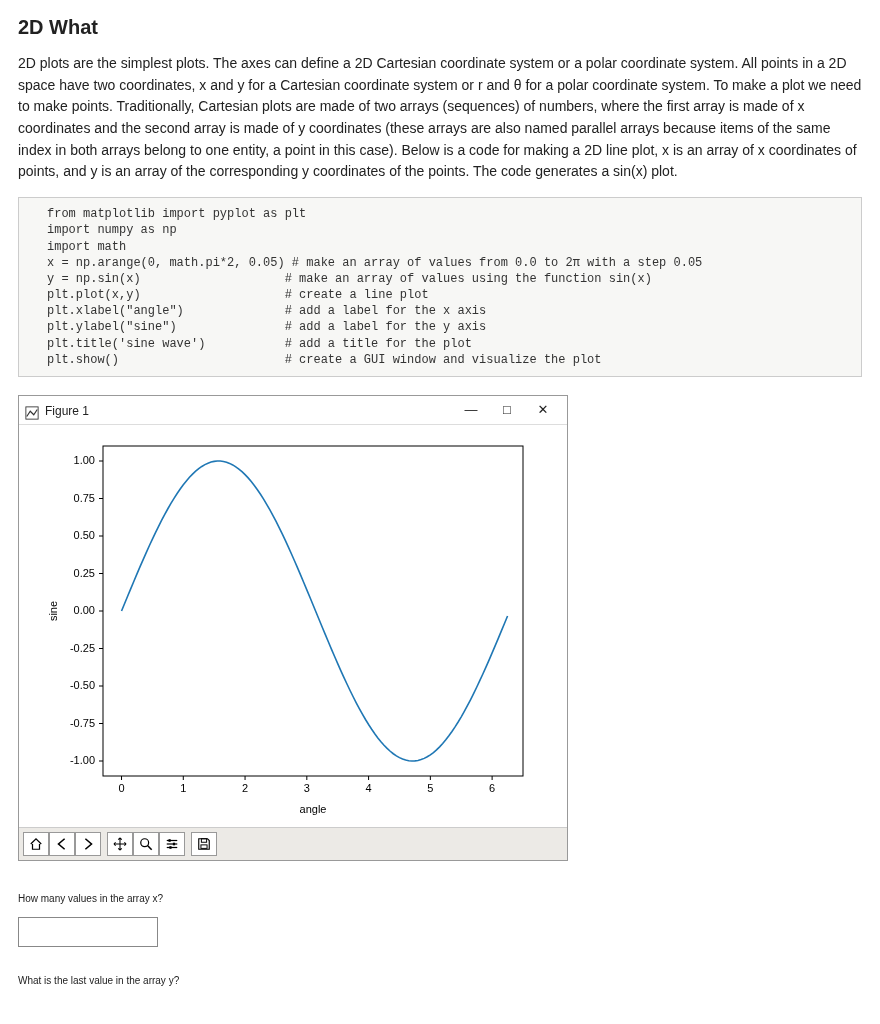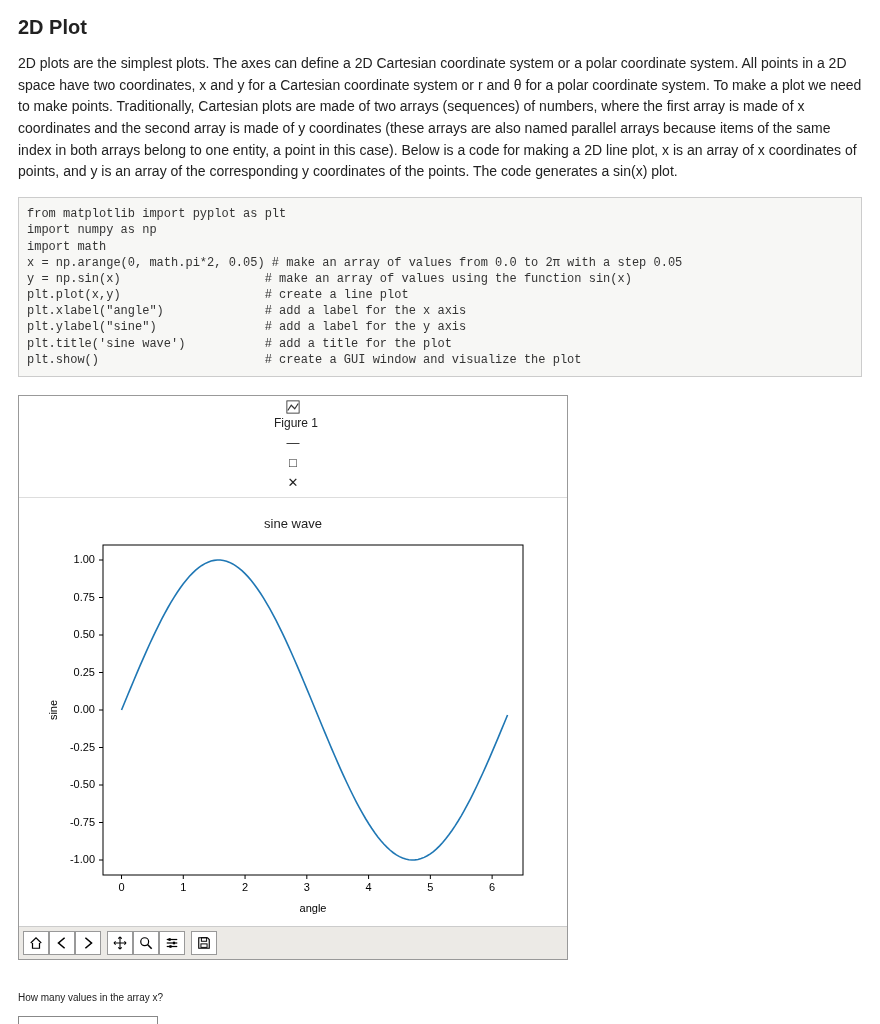--- a/index.html
+++ b/index.html
@@ -15,42 +15,41 @@
   }
   h2 {
     margin: 0 0 10px 0;
     font-size: 20px;
     font-weight: 700;
   }
   .prose p { margin: 8px 0 14px 0; }
   .code-block {
     border: 1px solid #ccc;
     background: #f7f7f5;
-    padding: 8px 8px;
+    padding: 8px 28px;
     font-family: Consolas, "Courier New", monospace;
     font-size: 12px;
     white-space: pre;
     color: #333;
     margin-bottom: 18px;
     overflow-x: auto;
     line-height: 1.35;
   }
   .figure-window {
     width: 550px;
     border: 1px solid #999;
     background: #fff;
     margin-bottom: 30px;
   }
   .figure-titlebar {
     display: flex;
-    align-items: center;
+    align-items: flex-end;
     padding: 4px 6px;
     font-size: 12px;
     border-bottom: 1px solid #ddd;
-    flex-direction: column;
   }
   .figure-titlebar .ico svg { width: 14px; height: 14px; display:block; }
   .figure-titlebar .title { margin-left: 6px; }
   .figure-titlebar .spacer { flex: 1; }
   .winbtn { width: 36px; text-align: center; font-size: 13px; color:#222; }
   .plot-area {
     padding: 16px 20px 6px 20px;
     font-family: Arial, sans-serif;
   }
   .plot-title { text-align:center; font-size:13px; margin-bottom:6px; }
@@ -79,21 +78,21 @@
     padding: 4px 6px;
     font-size: 13px;
     font-family: inherit;
   }
 </style>
 </head>
 <body>
 
 
 
-<h2>2D Plot</h2>
+<h2>2D What</h2>
 
 <div class="prose">
   <p>2D plots are the simplest plots. The axes can define a 2D Cartesian coordinate system or a polar coordinate system. All points in a 2D space have two coordinates, x and y for a Cartesian coordinate system or r and θ  for a polar coordinate system. To make a plot we need to make points. Traditionally, Cartesian plots are made of two arrays (sequences) of numbers, where the first array is made of x coordinates and the second array is made of y coordinates (these arrays are also named parallel arrays because items of the same index in both arrays belong to one entity, a point in this case). Below is a code for making a 2D line plot, x is an array of x coordinates of points, and y is an array of the corresponding y coordinates of the points.  The code generates a sin(x) plot.</p>
 </div>
 
 <div class="code-block">from matplotlib import pyplot as plt
 import numpy as np
 import math
 x = np.arange(0, math.pi*2, 0.05) # make an array of values from 0.0 to 2π with a step 0.05
 y = np.sin(x)                    # make an array of values using the function sin(x)
@@ -112,21 +111,20 @@
         </svg>
     </span>
     <span class="title">Figure 1</span>
     <span class="spacer"></span>
     <span class="winbtn">—</span>
     <span class="winbtn">□</span>
     <span class="winbtn">✕</span>
   </div>
 
   <div class="plot-area">
-    <div class="plot-title">sine wave</div>
     <svg id="plot-svg" class="plot-svg" width="500" height="380">
         <rect x="60" y="5" width="420" height="330" fill="none" stroke="#000" stroke-width="1"></rect>
         <line x1="56" y1="320" x2="60" y2="320" stroke="#000"></line>
         <text x="52" y="323" text-anchor="end" font-size="11" font-family="Arial">-1.00</text>
         <line x1="56" y1="282.5" x2="60" y2="282.5" stroke="#000"></line>
         <text x="52" y="285.5" text-anchor="end" font-size="11" font-family="Arial">-0.75</text>
         <line x1="56" y1="245" x2="60" y2="245" stroke="#000"></line>
         <text x="52" y="248" text-anchor="end" font-size="11" font-family="Arial">-0.50</text>
         <line x1="56" y1="207.5" x2="60" y2="207.5" stroke="#000"></line>
         <text x="52" y="210.5" text-anchor="end" font-size="11" font-family="Arial">-0.25</text>

